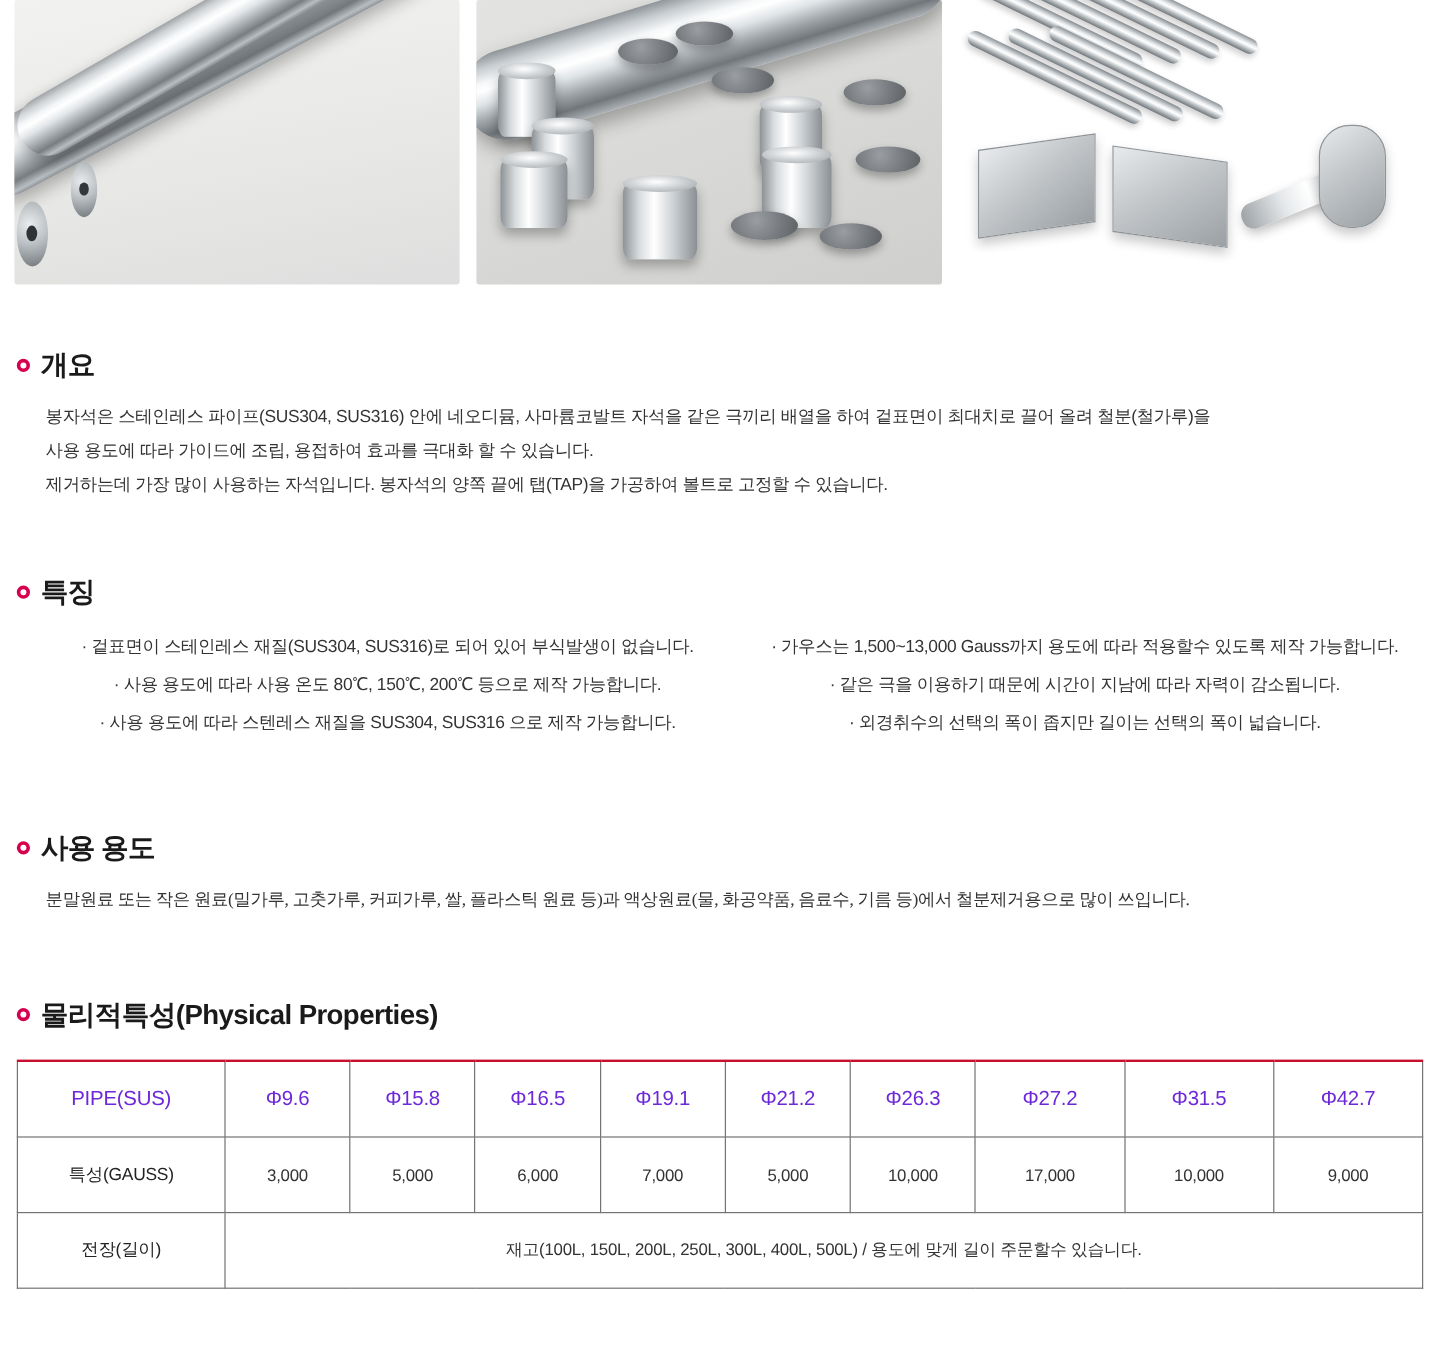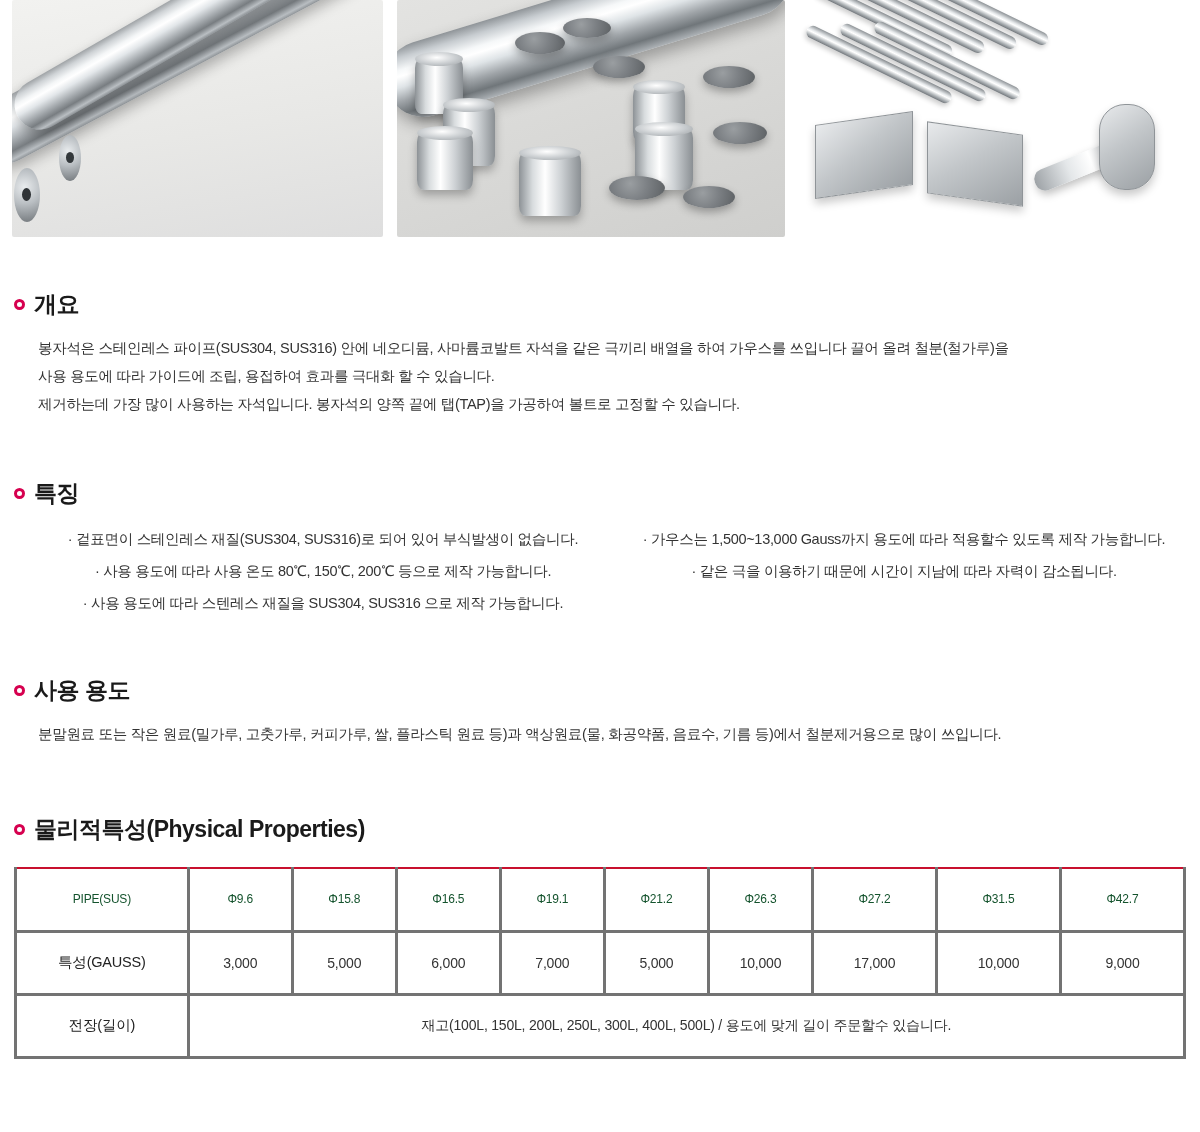--- a/index.html
+++ b/index.html
@@ -161,21 +161,21 @@
     margin: 14px 0 0 24px;
     font-size: 14.5px;
     line-height: 28px;
     color: #333333;
     letter-spacing: -0.3px;
   }
   .sec-body p { margin: 0; }
 
   #section-overview { margin-top: 52px; }
   #section-features { margin-top: 60px; text-align: center; }
-  #section-usage    { margin-top: 56px; }
+  #section-usage    { margin-top: 72px; font-family: Liberation Serif, serif; }
   #section-physical { margin-top: 66px; }
 
   .feature-cols {
     margin: 14px 0 0 24px;
     display: flex;
     gap: 0;
   }
   .feature-col { width: 570px; }
   .feature-item {
     font-size: 14.5px;
@@ -186,32 +186,32 @@
   .feature-col:last-child .feature-item { padding-left: 22px; }
 
   
   .table-wrap { margin: 22px 0 0 0; }
   table.spec {
     border-collapse: collapse;
     width: 1172px;
     table-layout: fixed;
   }
   table.spec th, table.spec td {
-    border: 3px solid #737373;
+    border: 1px solid #737373;
     text-align: center;
     font-size: 14px;
     color: #333333;
     letter-spacing: -0.2px;
     height: 63px;
     font-weight: normal;
   }
   table.spec tr.head th {
     border-top: 2px solid #c8102e;
-    font-size: 12px;
-    color: #14532d;
+    font-size: 17px;
+    color: #6d28d9;
   }
   table.spec th.rowlabel {
     font-size: 14.5px;
     color: #222222;
   }
   .col-label { width: 156px; }
   .col-d     { width: 94px; }
   .col-d2    { width: 112px; }
 </style>
 </head>
@@ -260,40 +260,41 @@
 </div>
 
 <div class="content">
 
   <section id="section-overview">
     <div class="sec-head">
       <span class="bullet"></span>
       <span class="sec-title">개요</span>
     </div>
     <div class="sec-body">
-      <p>봉자석은 스테인레스 파이프(SUS304, SUS316) 안에 네오디뮴, 사마륨코발트 자석을 같은 극끼리 배열을 하여 가우스를 쓰입니다 끌어 올려 철분(철가루)을</p>
+      <p>봉자석은 스테인레스 파이프(SUS304, SUS316) 안에 네오디뮴, 사마륨코발트 자석을 같은 극끼리 배열을 하여 겉표면이 최대치로 끌어 올려 철분(철가루)을</p>
       <p>사용 용도에 따라 가이드에 조립, 용접하여 효과를 극대화 할 수 있습니다.</p>
       <p>제거하는데 가장 많이 사용하는 자석입니다. 봉자석의 양쪽 끝에 탭(TAP)을 가공하여 볼트로 고정할 수 있습니다.</p>
     </div>
   </section>
 
   <section id="section-features">
     <div class="sec-head">
       <span class="bullet"></span>
       <span class="sec-title">특징</span>
     </div>
     <div class="feature-cols">
       <div class="feature-col">
         <div class="feature-item">· 겉표면이 스테인레스 재질(SUS304, SUS316)로 되어 있어 부식발생이 없습니다.</div>
         <div class="feature-item">· 사용 용도에 따라 사용 온도 80℃, 150℃, 200℃ 등으로 제작 가능합니다.</div>
         <div class="feature-item">· 사용 용도에 따라 스텐레스 재질을 SUS304, SUS316 으로 제작 가능합니다.</div>
       </div>
       <div class="feature-col">
         <div class="feature-item">· 가우스는 1,500~13,000 Gauss까지 용도에 따라 적용할수 있도록 제작 가능합니다.</div>
         <div class="feature-item">· 같은 극을 이용하기 때문에 시간이 지남에 따라 자력이 감소됩니다.</div>
+        <div class="feature-item">· 외경취수의 선택의 폭이 좁지만 길이는 선택의 폭이 넓습니다.</div>
       </div>
     </div>
   </section>
 
   <section id="section-usage">
     <div class="sec-head">
       <span class="bullet"></span>
       <span class="sec-title">사용 용도</span>
     </div>
     <div class="sec-body">

